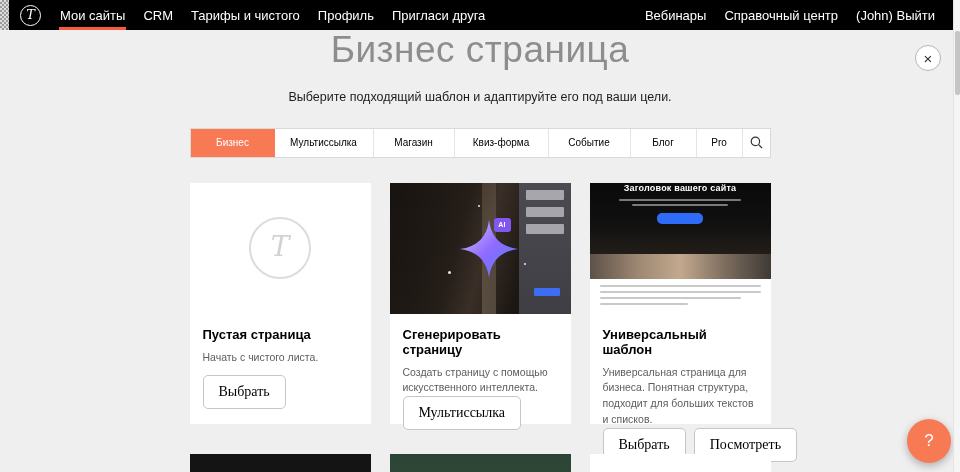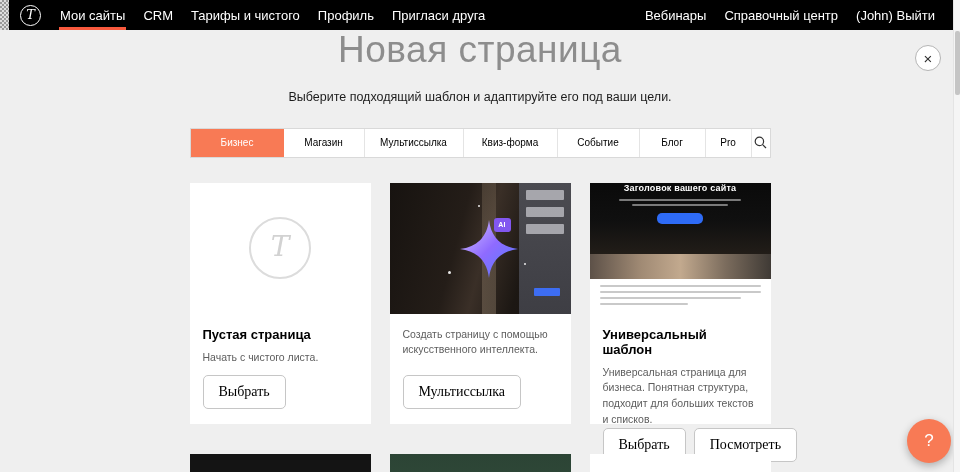--- a/index.html
+++ b/index.html
@@ -159,27 +159,27 @@
     <a class="nav-item">Справочный центр</a>
     <a class="nav-item">(John) Выйти</a>
   </nav>
 </header>
 
 <main class="content">
   <button class="close-btn">
     <span>×</span>
   </button>
 
-  <h1 class="page-title">Новая страница</h1>
+  <h1 class="page-title">Бизнес страница</h1>
   <p class="page-subtitle">Выберите подходящий шаблон и адаптируйте его под ваши цели.</p>
 
   <div class="tabs">
-    <div class="tab active" style="width:93px">Бизнес</div>
+    <div class="tab active" style="width:84px">Бизнес</div>
+    <div class="tab" style="width:99px">Мультиссылка</div>
     <div class="tab" style="width:81px">Магазин</div>
-    <div class="tab" style="width:99px">Мультиссылка</div>
     <div class="tab" style="width:94px">Квиз-форма</div>
     <div class="tab" style="width:82px">Событие</div>
     <div class="tab" style="width:66px">Блог</div>
     <div class="tab" style="width:46px">Pro</div>
     <div class="tab tab-search">
       <svg width="13" height="13" viewBox="0 0 13 13">
         <circle cx="5.4" cy="5.4" r="4.2" fill="none" stroke="#333" stroke-width="1.2"></circle>
         <line x1="8.6" y1="8.6" x2="12" y2="12" stroke="#333" stroke-width="1.2"></line>
       </svg>
     </div>
@@ -220,20 +220,21 @@
             </linearGradient>
           </defs>
           <path d="M29 0C31 17 41 27 58 29C41 31 31 41 29 58C27 41 17 31 0 29C17 27 27 17 29 0Z" fill="url(#sg)"></path>
         </svg>
         <div class="ai-badge">AI</div>
         <div class="ai-dot d1"></div>
         <div class="ai-dot d2"></div>
         <div class="ai-dot d3"></div>
       </div>
       <div class="card-body">
+        <h3 class="card-title">Сгенерировать страницу</h3>
         <p class="card-desc">Создать страницу с помощью искусственного интеллекта.</p>
         <div class="btn-row">
           <button class="card-btn">Мультиссылка</button>
         </div>
       </div>
     </article>
 
     <article class="card">
       <div class="card-img img-preview">
         <div class="preview-hero">

